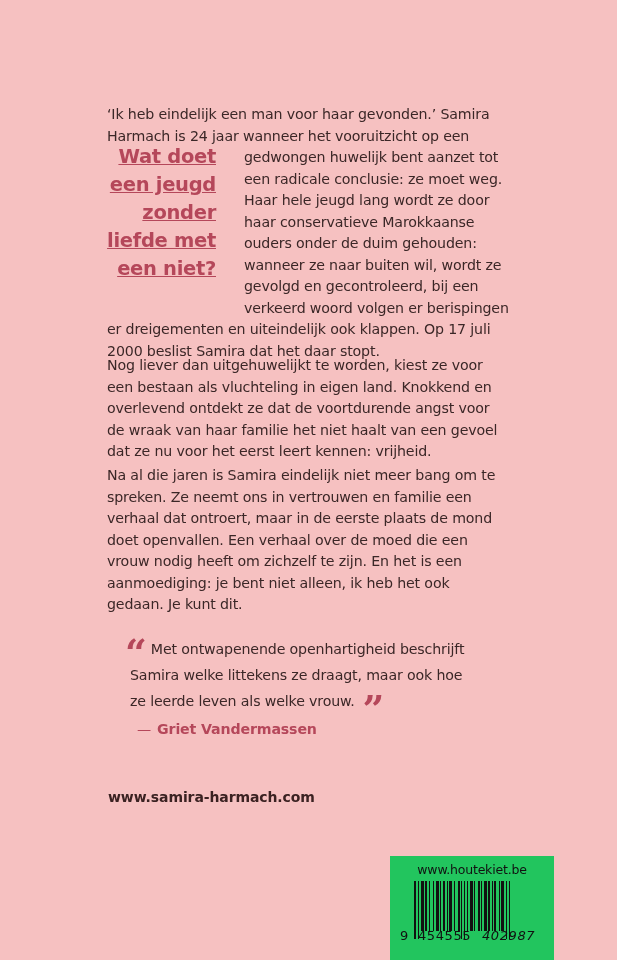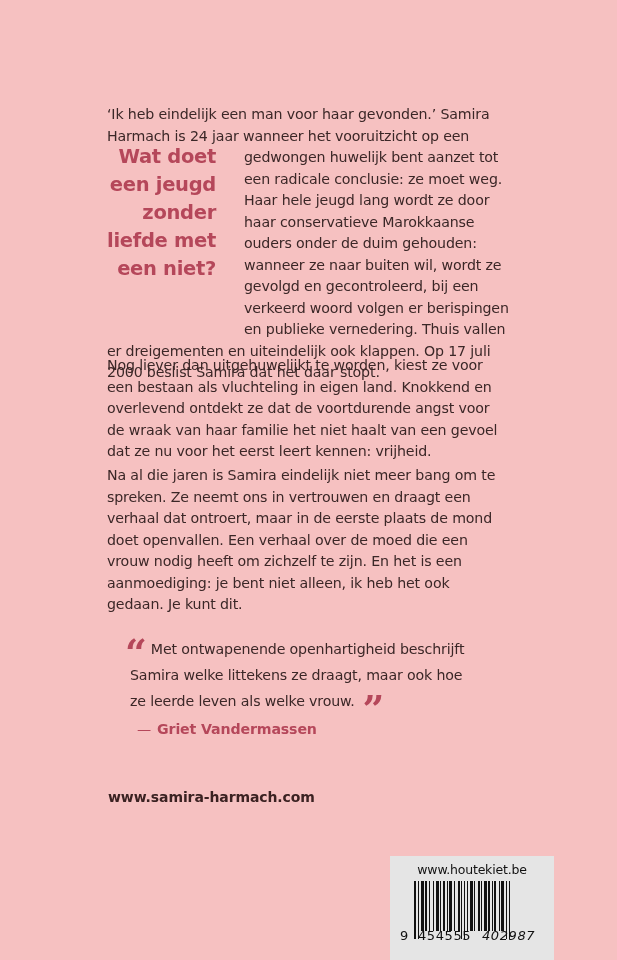--- a/index.html
+++ b/index.html
@@ -39,20 +39,21 @@
       text-align: right;
       font-family: "DejaVu Sans", sans-serif;
       font-weight: bold;
       font-size: 19.5px;
       line-height: 28px;
       color: #b5475a;
       letter-spacing: -0.3px;
     }
     .pullquote .line {
       display: block;
+      text-decoration: underline;
     }
     .quote-block {
       position: absolute;
       left: 107px;
       top: 636px;
       width: 420px;
       font-size: 14.2px;
       line-height: 26px;
       color: #3b2727;
       letter-spacing: -0.15px;
@@ -103,21 +104,21 @@
       font-weight: bold;
       color: #3b2222;
       letter-spacing: -0.1px;
     }
     .barcode-box {
       position: absolute;
       left: 390px;
       top: 856px;
       width: 164px;
       height: 104px;
-      background: #e5e5e5;
+      background: #22c55e;
     }
     .barcode-site {
       position: absolute;
       left: 0;
       top: 6px;
       width: 164px;
       text-align: center;
       font-size: 12.5px;
       color: #111111;
       letter-spacing: -0.2px;
@@ -180,36 +181,35 @@
   <span class="line">‘Ik heb eindelijk een man voor haar gevonden.’ Samira</span>
   <span class="line">Harmach is 24 jaar wanneer het vooruitzicht op een</span>
   <span class="line indent">gedwongen huwelijk bent aanzet tot</span>
   <span class="line indent">een radicale conclusie: ze moet weg.</span>
   <span class="line indent">Haar hele jeugd lang wordt ze door</span>
   <span class="line indent">haar conservatieve Marokkaanse</span>
   <span class="line indent">ouders onder de duim gehouden:</span>
   <span class="line indent">wanneer ze naar buiten wil, wordt ze</span>
   <span class="line indent">gevolgd en gecontroleerd, bij een</span>
   <span class="line indent">verkeerd woord volgen er berispingen</span>
-  <span class="line indent">en publieke vernedering. Thuis vallen</span>
   <span class="line">er dreigementen en uiteindelijk ook klappen. Op 17 juli</span>
   <span class="line">2000 beslist Samira dat het daar stopt.</span>
 </div>
 
 <div class="body-text" style="top:355px;">
   <span class="line">Nog liever dan uitgehuwelijkt te worden, kiest ze voor</span>
   <span class="line">een bestaan als vluchteling in eigen land. Knokkend en</span>
   <span class="line">overlevend ontdekt ze dat de voortdurende angst voor</span>
   <span class="line">de wraak van haar familie het niet haalt van een gevoel</span>
   <span class="line">dat ze nu voor het eerst leert kennen: vrijheid.</span>
 </div>
 
 <div class="body-text" style="top:465px;">
   <span class="line">Na al die jaren is Samira eindelijk niet meer bang om te</span>
-  <span class="line">spreken. Ze neemt ons in vertrouwen en draagt een</span>
+  <span class="line">spreken. Ze neemt ons in vertrouwen en familie een</span>
   <span class="line">verhaal dat ontroert, maar in de eerste plaats de mond</span>
   <span class="line">doet openvallen. Een verhaal over de moed die een</span>
   <span class="line">vrouw nodig heeft om zichzelf te zijn. En het is een</span>
   <span class="line">aanmoediging: je bent niet alleen, ik heb het ook</span>
   <span class="line">gedaan. Je kunt dit.</span>
 </div>
 
 <div class="quote-block">
   <span class="quote-line">
     <span class="quote-mark quote-open">“</span><span>Met ontwapenende openhartigheid beschrijft</span>

